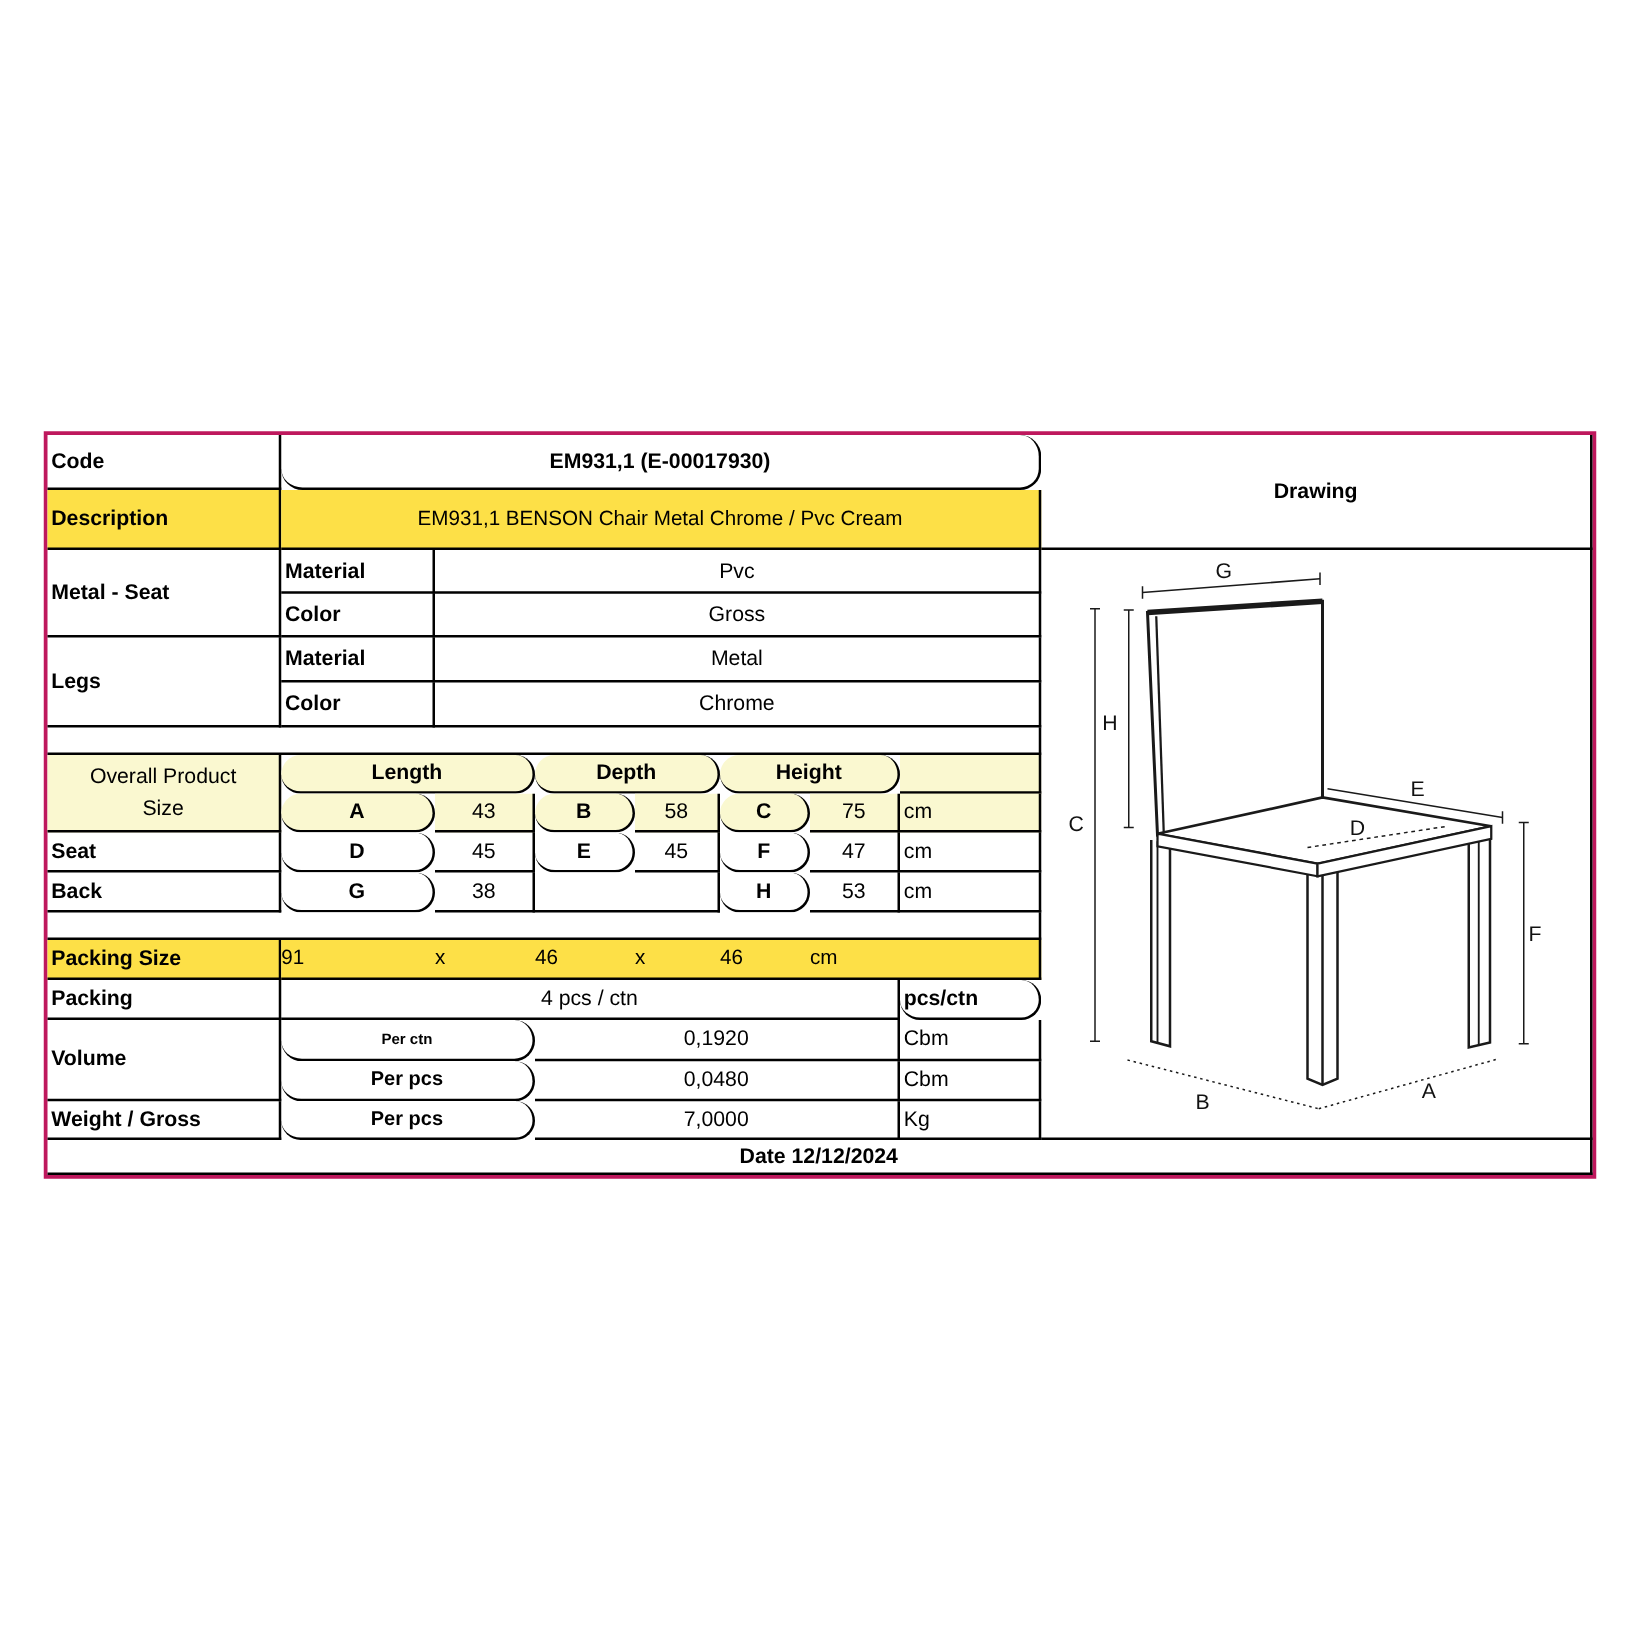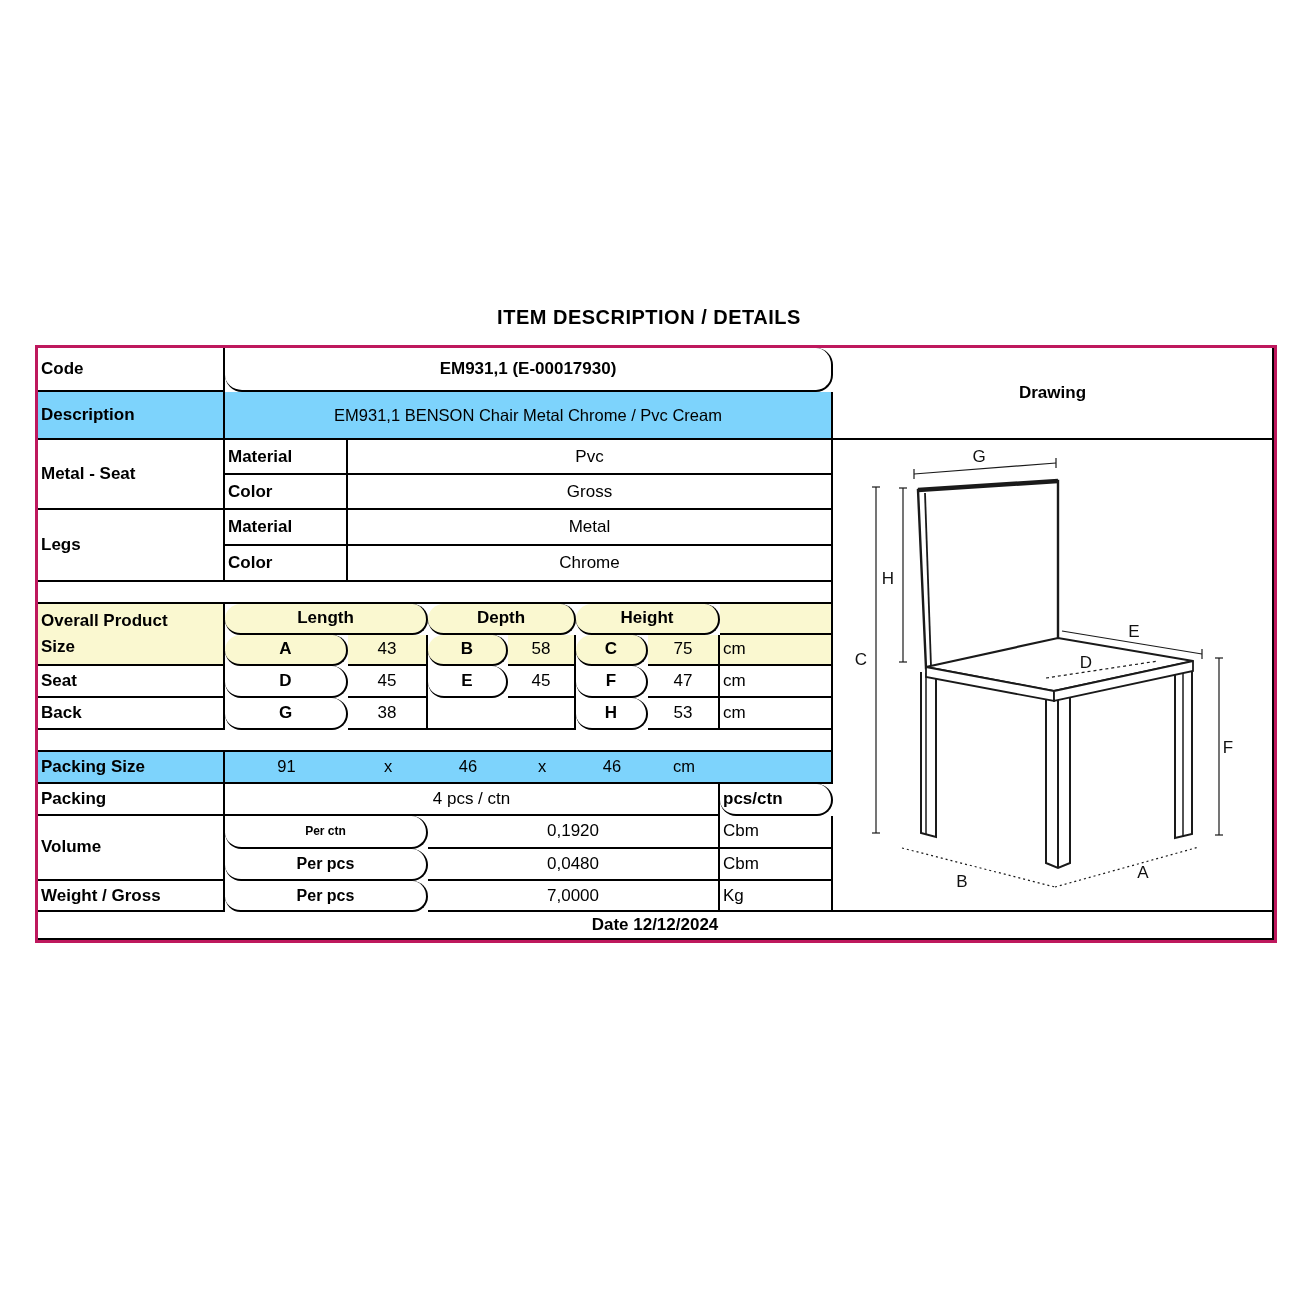--- a/index.html
+++ b/index.html
@@ -11,38 +11,37 @@
               table-layout:fixed;border:3px solid #be185d;}
   #spec-table td{box-sizing:border-box;border-right:2px solid #000;border-bottom:2px solid #000;
                  padding:0 3px;font-size:17px;vertical-align:middle;overflow:hidden;}
   td.lbl{font-weight:bold;text-align:left;padding-left:5px;}
   td.sub{font-weight:bold;font-size:15px;text-align:left;padding-left:5px;}
   td.ctr{text-align:center;}
   td.b{font-weight:bold;border-radius:17px;}
   td.unit{text-align:left;font-size:16px;padding-left:4px;}
   td.bb1{border-bottom-width:1px;}
   td.yl{background:#FAF8D0;}
-  td.gy{background:#7dd3fc;margin-left:28px;}
+  td.gy{background:#fde047;margin-left:28px;}
   tr.h44{height:44px}tr.h48{height:48px}tr.h35{height:35px}tr.h36{height:36px}
   tr.h22{height:22px}tr.h29{height:29px}tr.h31{height:31px}tr.h32{height:32px}tr.h28{height:28px}
   td.drawhead{text-align:center;font-size:18px;font-weight:bold;border-right:none;margin-left:38px;}
   td.drawarea{vertical-align:top;padding:0;border-right:none;}
   .psize{display:flex;align-items:center;font-size:16.5px;}
-  .psize span{display:inline-block;text-align:center;}
+  .psize span{display:inline-block;}
   .ps0{width:123px}.ps1{width:80px}.ps2{width:80px}.ps3{width:68px}.ps4{width:72px}.ps5{width:72px}
-  .corner{font-weight:bold;line-height:1.5;}
+  .corner{text-align:center;font-weight:normal;line-height:1.5;}
   td.datecell{text-align:center;font-weight:bold;font-size:15.5px;border-right:none;border-bottom:none;}
   svg text{font-family:"Liberation Sans",sans-serif;}
 </style>
 </head>
 <body>
 
 <div id="page">
 
-  <div id="doc-title">ITEM DESCRIPTION / DETAILS</div>
 
   <table id="spec-table">
     <colgroup>
       <col style="width:187px">
         <col style="width:123px">
         <col style="width:80px">
         <col style="width:80px">
       <col style="width:68px">
         <col style="width:72px">
         <col style="width:72px">

